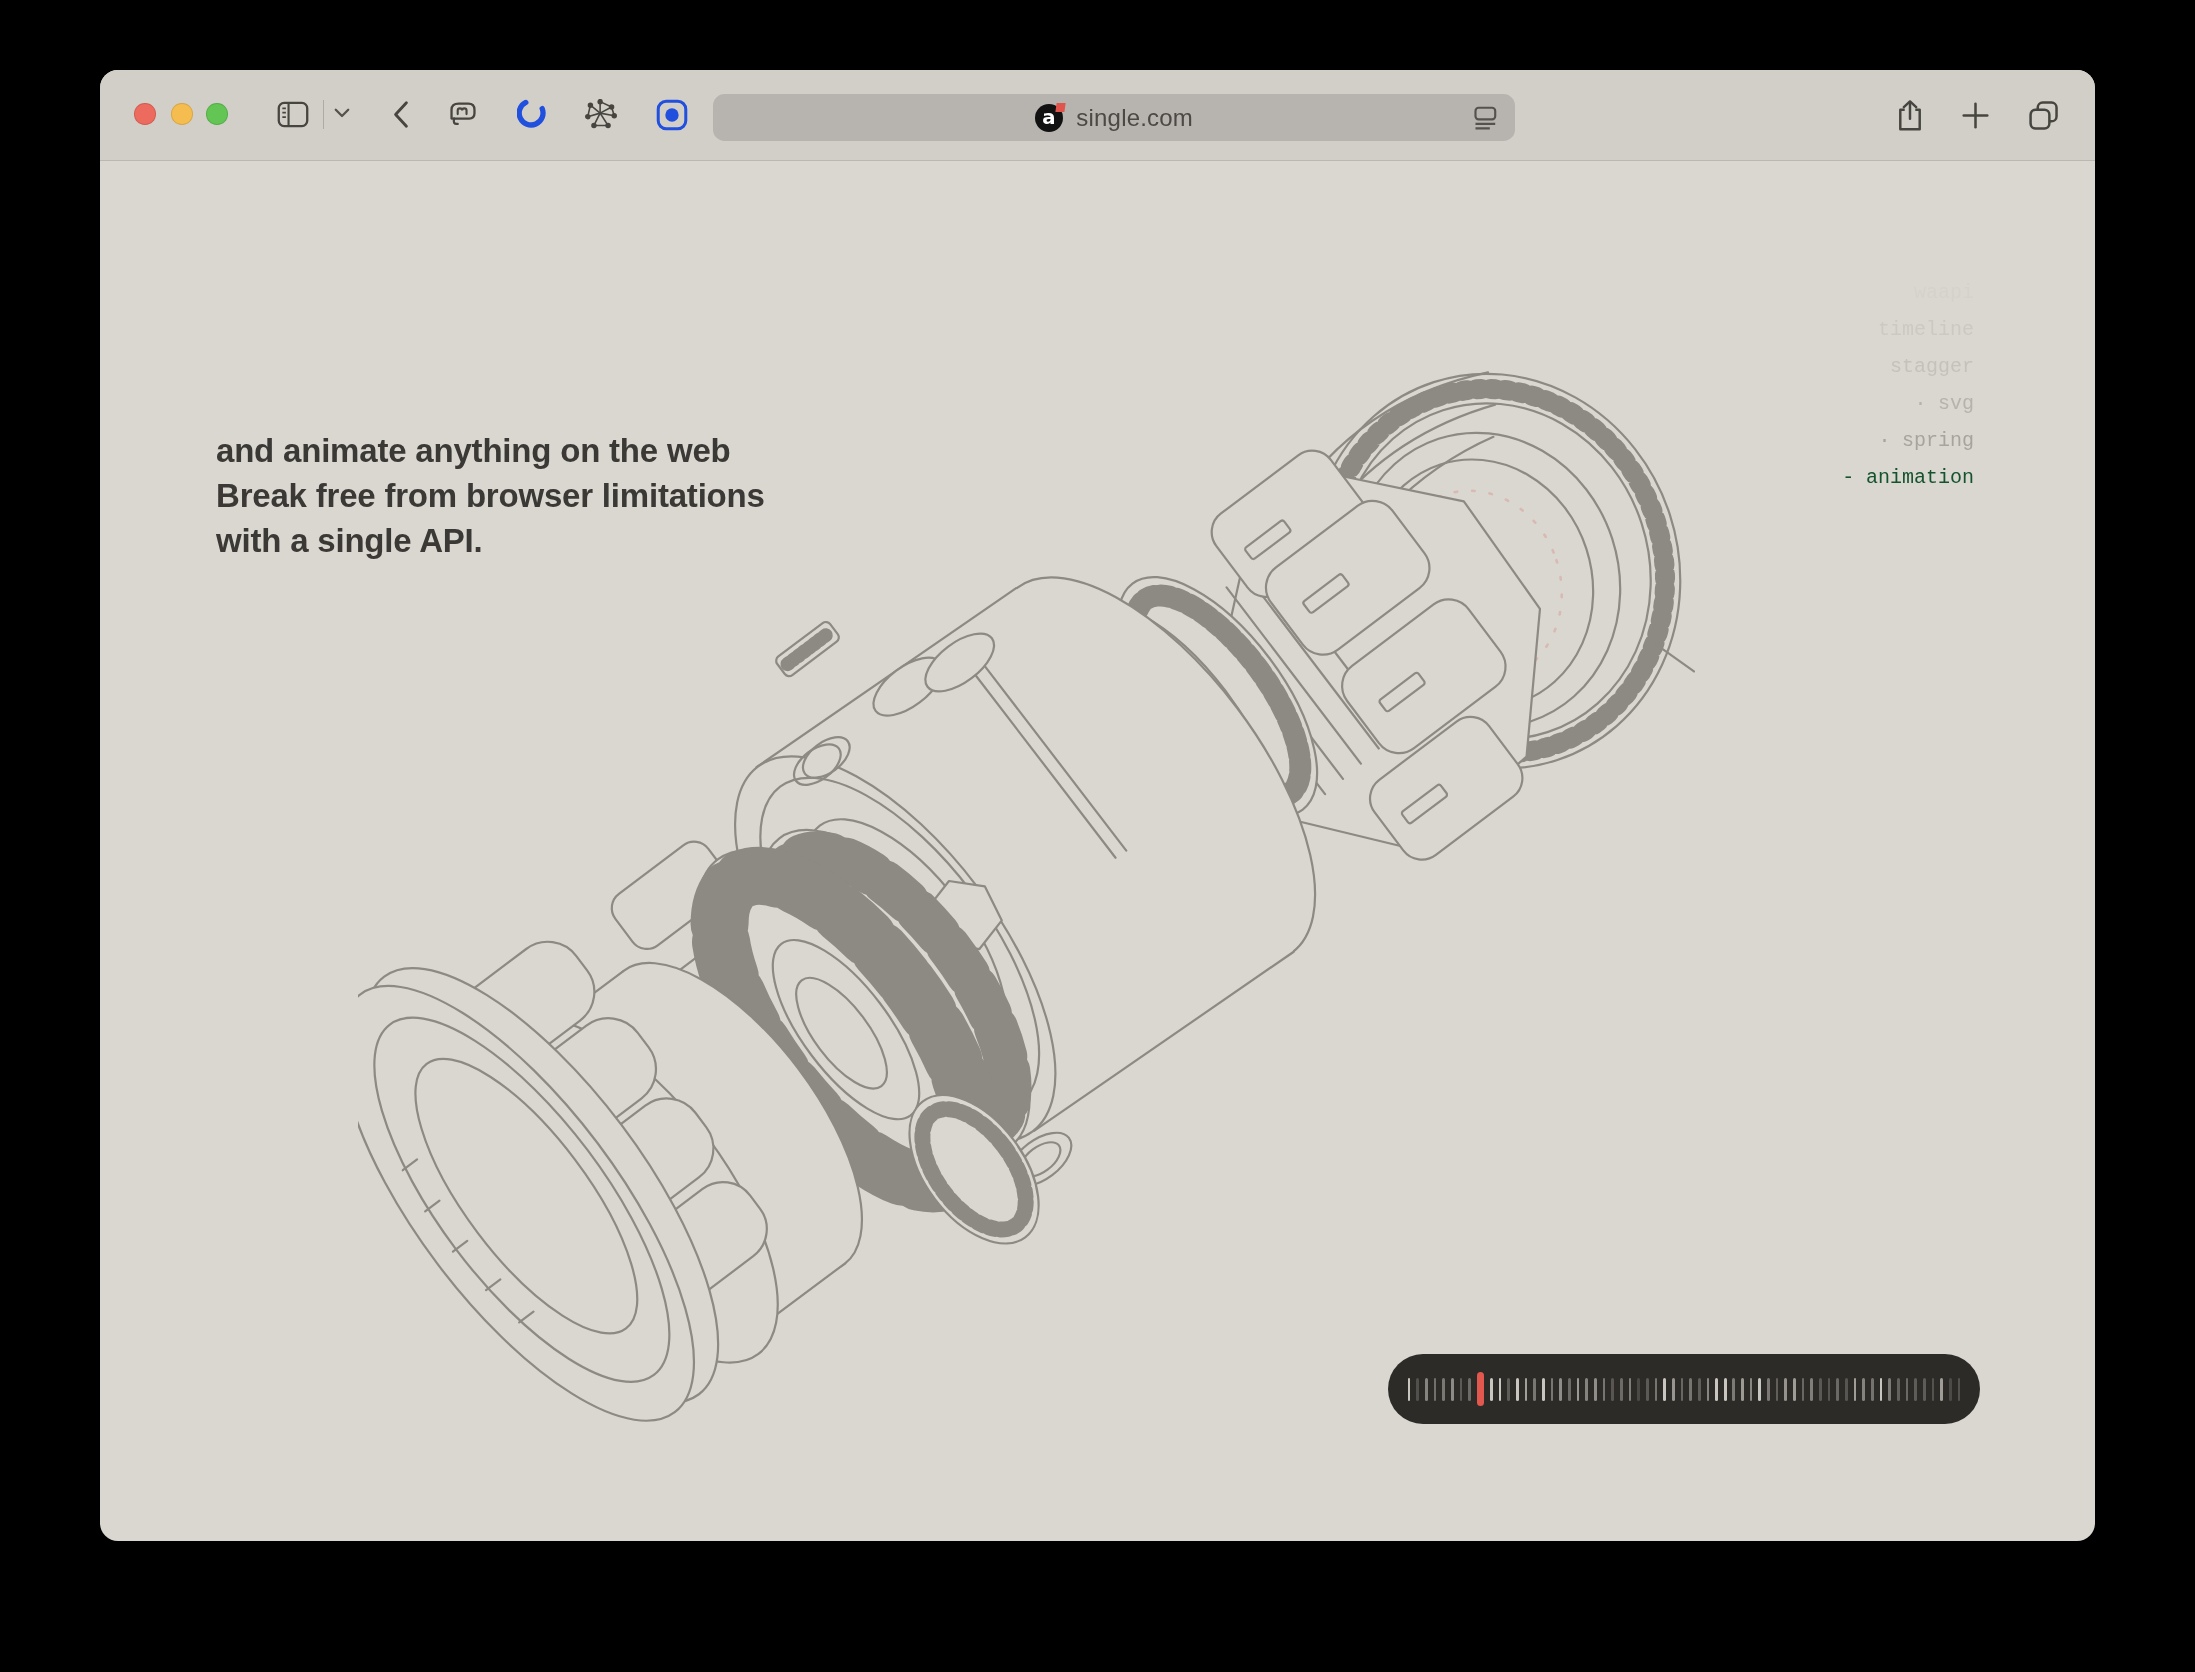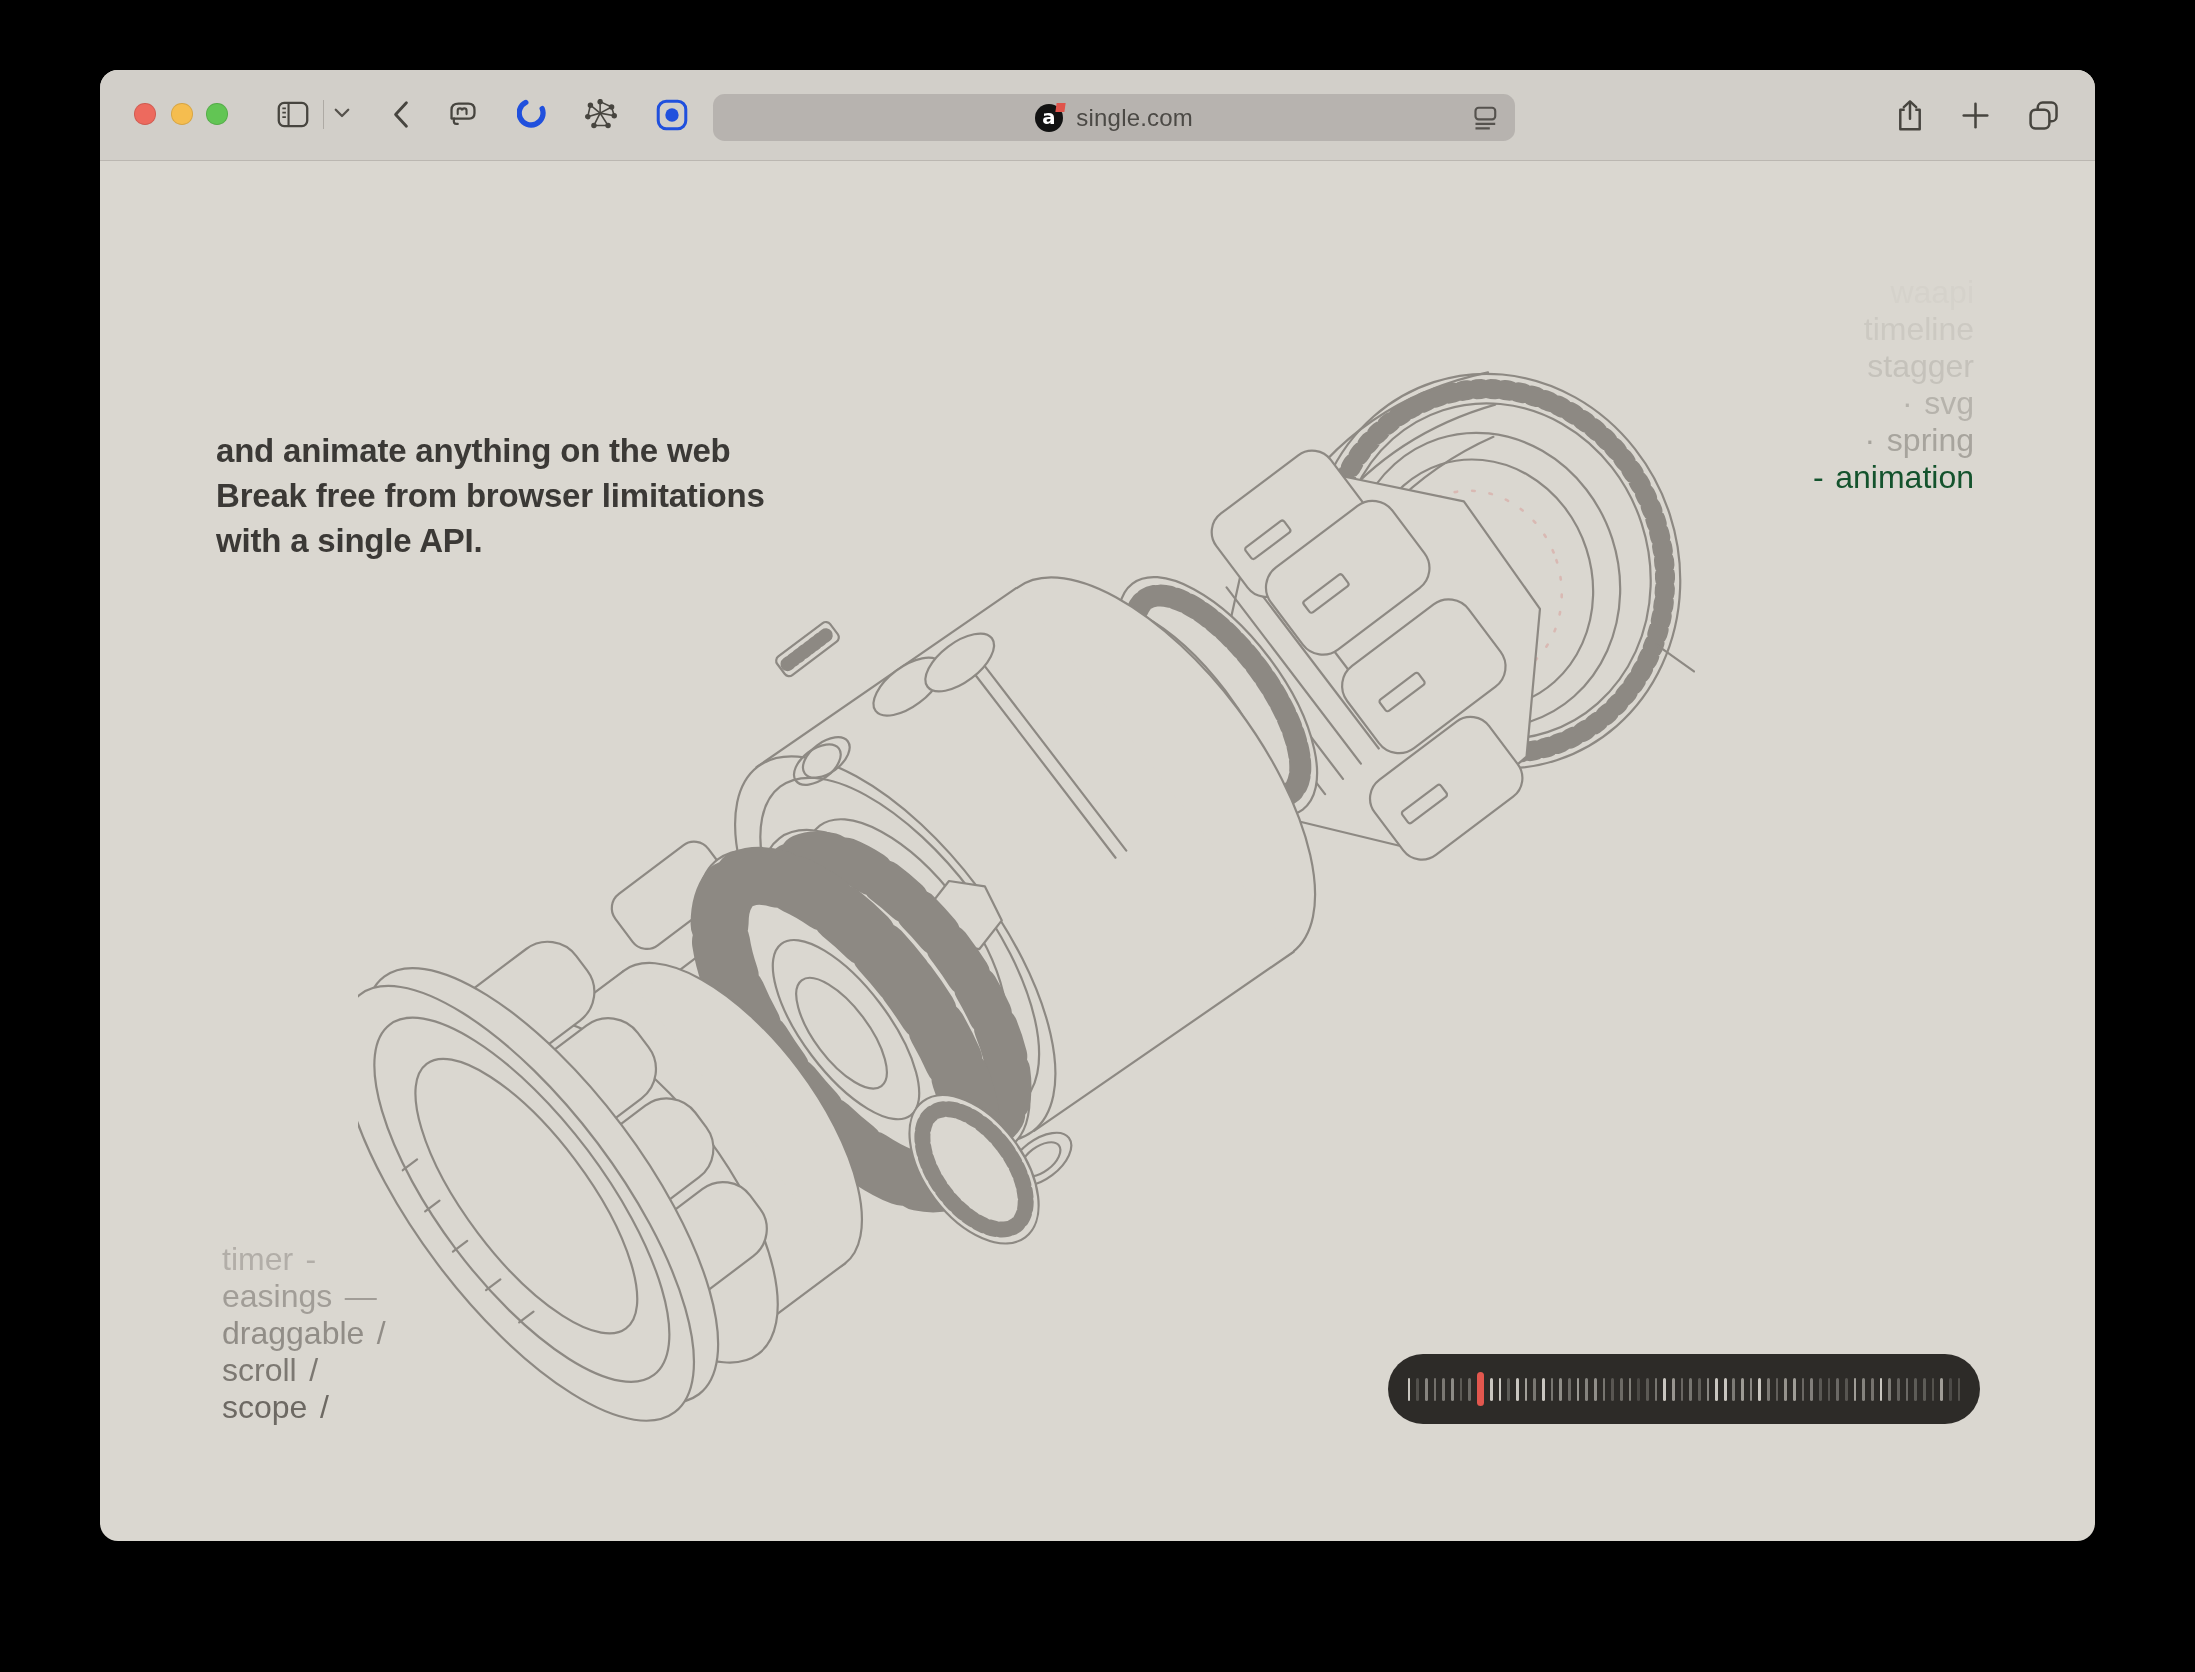--- a/index.html
+++ b/index.html
@@ -34,21 +34,21 @@
   
   .hero-title{
     position:absolute;left:115px;top:190px;color:#3b3936;font-weight:700;
     font-size:63px;line-height:70px;letter-spacing:-1.3px;
   }
   .hero-sub{
     position:absolute;left:116px;top:358px;color:#3b3936;font-weight:700;
     font-size:33px;line-height:45px;letter-spacing:-0.2px;
   }
   
-  .labels{position:absolute;font-family:Liberation Sans, sans-serif;font-size:32px;line-height:37px;}
+  .labels{position:absolute;font-family:Liberation Mono, monospace;font-size:20px;line-height:37px;}
   .labels-right{right:121px;top:204px;text-align:right;}
   .labels-left{left:122px;top:1171px;text-align:left;}
   .labels .row{white-space:pre;}
   .labels .marker{display:inline-block;margin-right:11.6px;}
   .labels .conn{display:inline-block;margin-left:12.5px;}
   
   .scrubber{
     position:absolute;left:1288px;top:1284px;width:592px;height:70px;border-radius:35px;
     display:flex;align-items:center;justify-content:space-between;padding:0 19.7px;box-sizing:border-box;
   }
@@ -176,27 +176,20 @@
   </div>
 
   <div class="labels labels-right" id="right-labels">
       <div class="row" style="color: rgb(213, 210, 203);"><span>waapi</span></div>
       <div class="row" style="color: rgb(204, 201, 194);"><span>timeline</span></div>
       <div class="row" style="color: rgb(197, 194, 187);"><span>stagger</span></div>
       <div class="row" style="color: rgb(182, 179, 172);"><span class="marker">·</span><span>svg</span></div>
       <div class="row" style="color: rgb(167, 164, 157);"><span class="marker">·</span><span>spring</span></div>
       <div class="row" style="color: #14532d;"><span class="marker">-</span><span>animation</span></div>
     </div>
-  <div class="labels labels-left" id="left-labels">
-      <div class="row" style="color: rgb(178, 174, 168);"><span>timer</span><span class="conn">-</span></div>
-      <div class="row" style="color: rgb(161, 157, 151);"><span>easings</span><span class="conn">—</span></div>
-      <div class="row" style="color: rgb(145, 141, 135);"><span>draggable</span><span class="conn">/</span></div>
-      <div class="row" style="color: rgb(124, 120, 114);"><span>scroll</span><span class="conn">/</span></div>
-      <div class="row" style="color: rgb(109, 105, 99);"><span>scope</span><span class="conn">/</span></div>
-    </div>
 
   <svg class="engine" width="1370" height="1218" viewBox="0 0 1530 1360" fill="none" stroke="#8d8983" stroke-width="2.2" stroke-linecap="round" stroke-linejoin="round">
     <g>
 
       <ellipse cx="1270" cy="248" rx="205" ry="222" transform="rotate(-18 1270 248)" fill="#dad7d0"></ellipse>
       <ellipse cx="1270" cy="248" rx="188" ry="205" transform="rotate(-18 1270 248)" stroke-width="20" stroke-dasharray="5 9"></ellipse>
       <ellipse cx="1270" cy="248" rx="172" ry="189" transform="rotate(-18 1270 248)"></ellipse>
       <ellipse cx="1258" cy="258" rx="150" ry="166" transform="rotate(-18 1258 258)"></ellipse>
       <ellipse cx="1252" cy="262" rx="126" ry="140" transform="rotate(-18 1252 262)"></ellipse>
       <ellipse cx="1248" cy="265" rx="95" ry="108" transform="rotate(-18 1248 265)" stroke="#d9b9b3" stroke-width="2.6" stroke-dasharray="2.5 15"></ellipse>

